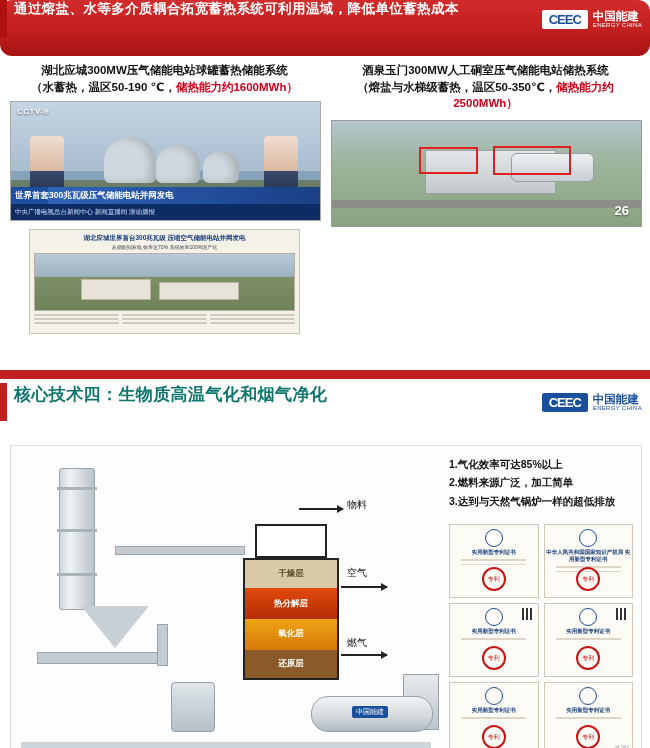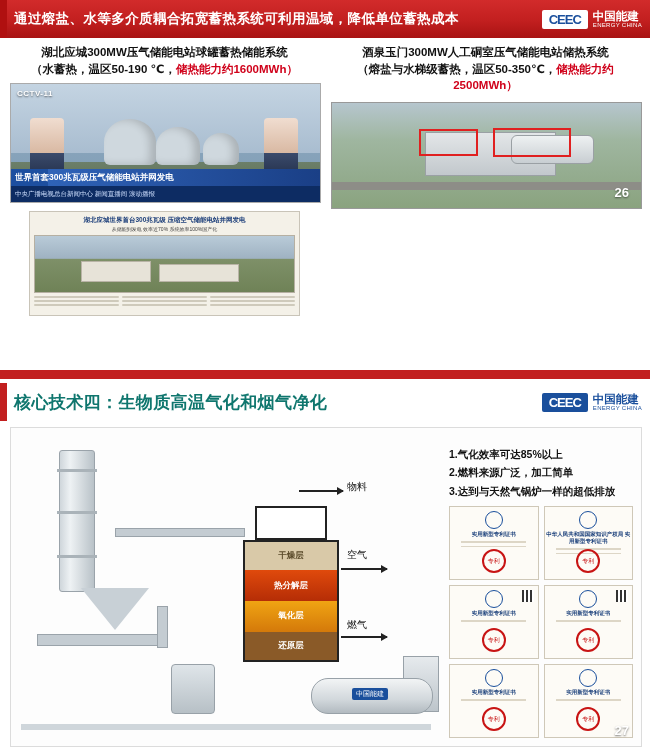--- a/index.html
+++ b/index.html
@@ -8,23 +8,23 @@
     background:#ffffff;
     font-family:"Liberation Sans","DejaVu Sans",sans-serif;
     overflow:hidden;
   }
   .slide{position:relative;width:650px;background:#ffffff;overflow:hidden;}
   .slide-1{height:370px;}
   .slide-2{height:378px;}
 
   
   .hdr{
-    position:relative;height:38px;
+    position:relative;height:56px;
     background:linear-gradient(180deg,#d22b2b 0%,#c21f1f 55%,#a81313 100%);
-    display:flex;align-items:center;
+    display:flex;border-radius:12px;
   }
   .hdr.white{background:#ffffff;}
   .hdr-title{
     color:#ffffff;font-size:13.5px;font-weight:bold;
     padding-left:14px;letter-spacing:.4px;white-space:nowrap;
   }
   .hdr.white .hdr-title{color:#0f766e;font-size:17px;}
   .hdr-accent{
     position:absolute;left:0;top:0;width:7px;height:38px;background:#b01010;
   }
@@ -235,21 +235,21 @@
   .d-bag{
     position:absolute;left:392px;top:228px;width:34px;height:54px;
     background:linear-gradient(180deg,#e6eaed,#bdc5cb);border:1px solid #98a1a8;
   }
   .d-base{
     position:absolute;left:10px;bottom:16px;width:410px;height:6px;background:#cfd6db;
   }
 
   
   .bullets{
-    position:absolute;left:438px;top:10px;width:184px;margin-top:8px;
+    position:absolute;left:438px;top:10px;width:184px;
   }
   .bullets li{
     font-size:10.5px;font-weight:bold;color:#111;line-height:1.55;margin-bottom:2px;
     list-style:none;
   }
   .bullets ol{margin:0;padding:0;}
   
   .certs{
     position:absolute;left:438px;top:78px;width:184px;height:232px;
     display:grid;grid-template-columns:1fr 1fr;grid-template-rows:1fr 1fr 1fr;gap:5px;
@@ -305,21 +305,21 @@
         </div>
 
         <div class="tv">
           <div class="sky"></div>
           <div class="ground"></div>
           <div class="tank t1"></div>
           <div class="tank t2"></div>
           <div class="tank t3"></div>
           <div class="anchor a1"></div>
           <div class="anchor a2"></div>
-          <div class="cctv">CCTV-11</div>
+          <div class="cctv">CCTV-9</div>
           <div class="badge">4月10日</div>
           <div class="lowerthird">世界首套300兆瓦级压气储能电站并网发电</div>
           <div class="ticker">中央广播电视总台新闻中心 新闻直播间 滚动播报</div>
         </div>
 
         <div class="clip">
           <div class="clip-h">湖北应城世界首台300兆瓦级
 压缩空气储能电站并网发电</div>
           <div class="clip-sub">从储能到发电 效率近70% 系统效率100%国产化</div>
           <div class="clip-photo">

